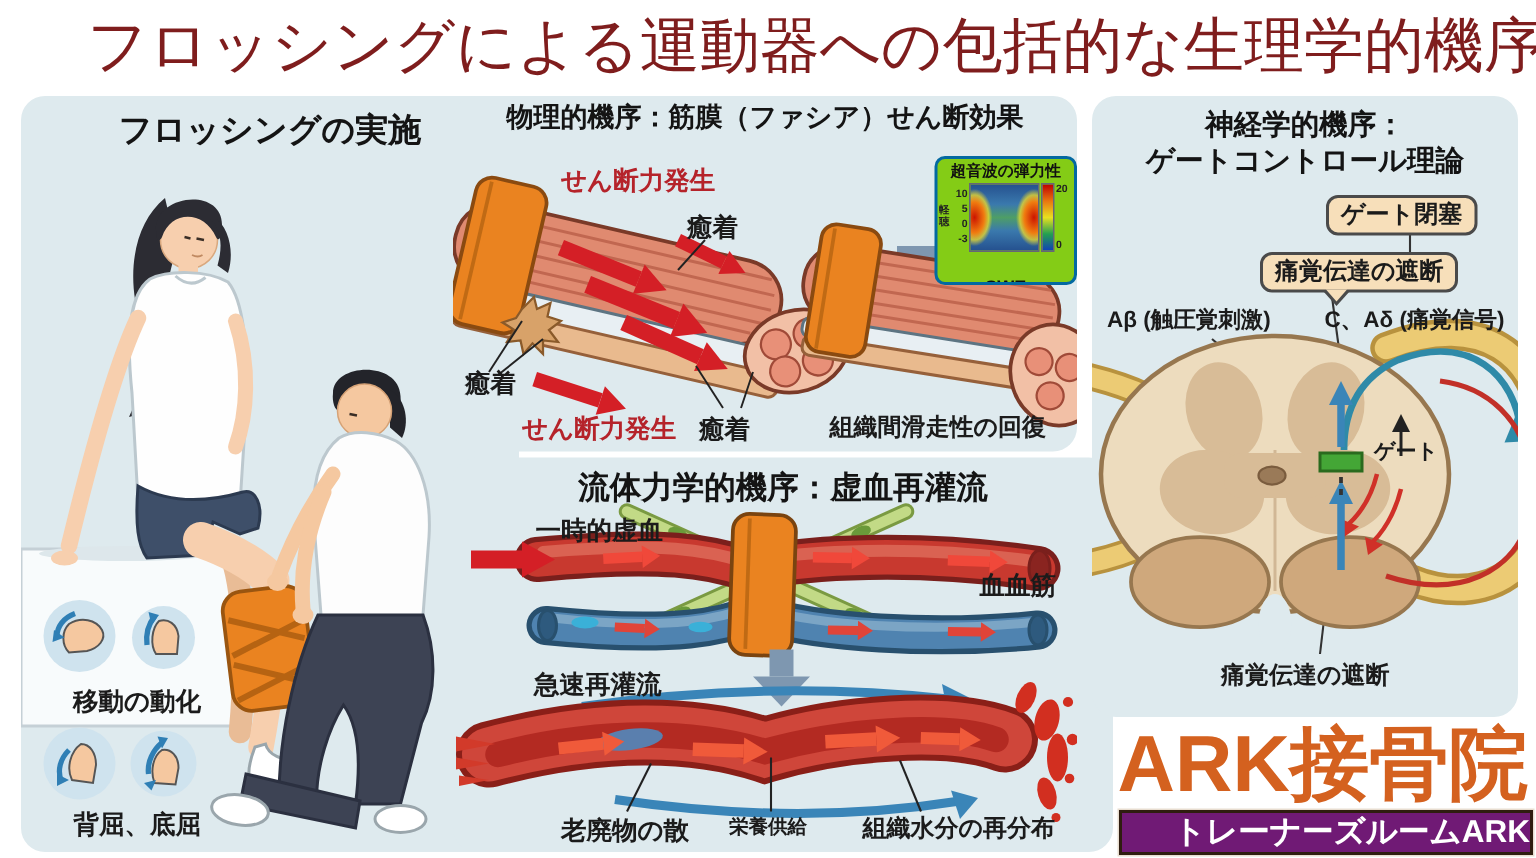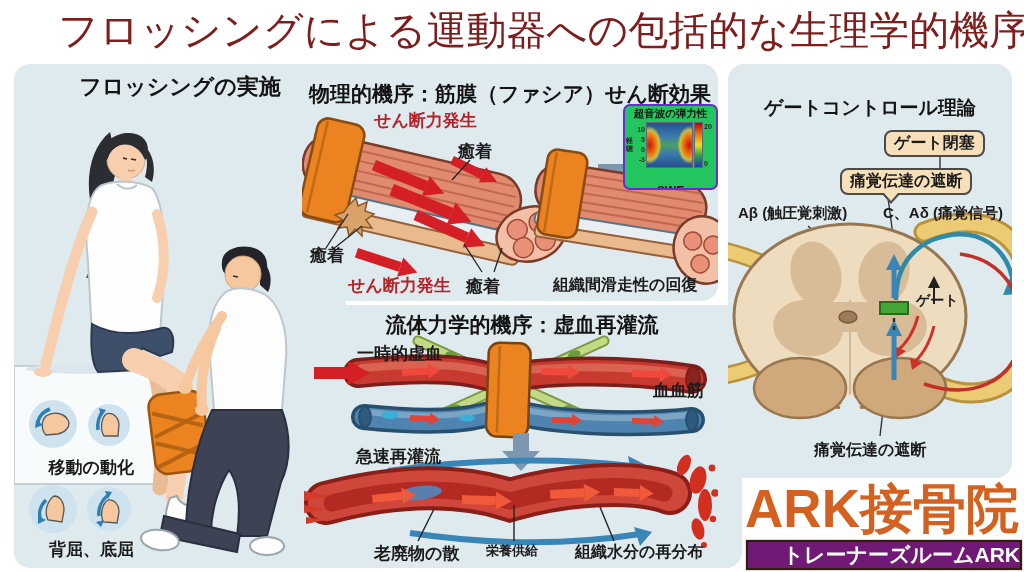--- a/index.html
+++ b/index.html
@@ -25,21 +25,21 @@
   }
   .lbl{
     position:absolute;font-weight:800;color:#1b1b1b;white-space:nowrap;
   }
   .lbl.red{color:#b5232a;}
   .lbl.center{text-align:right;}
   svg{position:absolute;left:0;top:0;}
   
   #swe-box{
     position:absolute;left:321px;top:40px;width:95px;height:86px;
-    background:#22c55e;border:2px solid #6d28d9;border-radius:7px;
+    background:#84cc16;border:2px solid #0369a1;border-radius:7px;
     box-sizing:border-box;overflow:hidden;
   }
   #swe-title{font-size:10.5px;font-weight:800;text-align:center;margin-top:1px;color:#111;}
   #swe-row{display:flex;align-items:center;height:46px;margin-top:1px;}
   #swe-yaxis{width:9px;font-size:7px;font-weight:700;color:#222;line-height:1.1;text-align:center;}
   #swe-ticks{width:11px;font-size:7px;font-weight:700;color:#222;text-align:right;line-height:1.45;}
   #swe-map{
     flex:1;height:44px;margin:0 1px;border:1px solid #667;
     background:
       radial-gradient(ellipse 38% 62% at 6% 50%, #cc1500 0%, #f07c10 38%, rgba(240,220,40,.75) 55%, rgba(0,0,0,0) 70%),
@@ -166,21 +166,21 @@
       <path d="M91,427 l7,1 -4,7 z" fill="#2f7fb5"></path>
       <path d="M82,458 l8,-2 -3,7 z" fill="#2f7fb5"></path>
     </g>
   </svg>
 
   <div class="lbl center" style="left:8px;top:392px;width:112px;font-size:17px;">移動の動化</div>
   <div class="lbl center" style="left:8px;top:474px;width:112px;font-size:17px;">背屈、底屈</div>
 </div>
 
 <div class="panel" style="left:302px;top:64px;width:416px;height:237px;">
-  <div class="panel-title" style="top:16px;font-size:21px;">物理的機序：筋膜（ファシア）せん断効果</div>
+  <div class="panel-title" style="top:2px;font-size:18px;">物理的機序：筋膜（ファシア）せん断効果</div>
 
   <svg width="416" height="237" viewBox="0 0 416 237">
 
     <g transform="translate(8,66) rotate(13)">
       <rect x="0" y="0" width="222" height="56" rx="27" fill="#e08a70" stroke="#7a3a28" stroke-width="2.5"></rect>
       <path d="M10,9 H212 M6,19 H216 M6,29 H216 M8,39 H212 M12,47 H206" stroke="#c16750" stroke-width="2" fill="none"></path>
       <rect x="6" y="55" width="226" height="16" rx="6" fill="#e8eff3" stroke="#5d7482" stroke-width="2"></rect>
       <rect x="10" y="70" width="222" height="16" rx="6" fill="#e9ba8e" stroke="#96603a" stroke-width="2"></rect>
     </g>
 
@@ -403,21 +403,21 @@
   <div class="lbl" style="left:55px;top:37px;font-size:17px;">一時的虚血</div>
   <div class="lbl" style="left:351px;top:74px;font-size:17px;">血血筋</div>
   <div class="lbl" style="left:54px;top:140px;font-size:17px;">急速再灌流</div>
   <div class="lbl" style="left:72px;top:237px;font-size:17px;">老廃物の散</div>
   <div class="lbl" style="left:184px;top:237px;font-size:13px;">栄養供給</div>
   <div class="lbl" style="left:273px;top:237px;font-size:16px;">組織水分の再分布</div>
 </div>
 
 <div class="panel" style="left:728px;top:64px;width:284px;height:414px;">
   <div class="panel-title" style="top:8px;font-size:19px;line-height:1.25;">
-    <br>
+    <span>神経学的機序：</span><br>
     <span>ゲートコントロール理論</span>
   </div>
 
   <svg width="284" height="414" viewBox="0 0 284 414">
 
     <g stroke="#333" stroke-width="1.4" fill="none">
       <path d="M212,92 L212,126"></path>
       <path d="M160,134 L167,186"></path>
       <path d="M80,162 L134,208"></path>
       <path d="M196,162 L180,200"></path>

